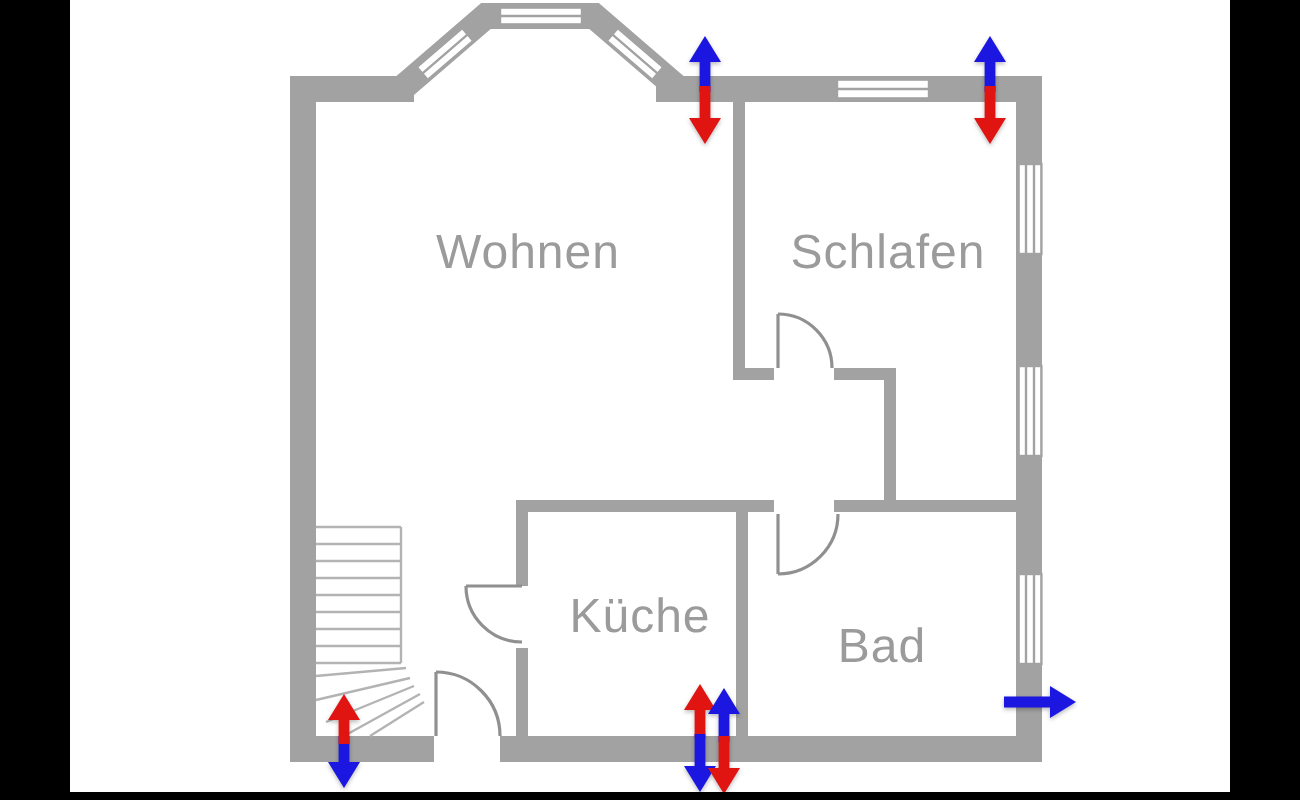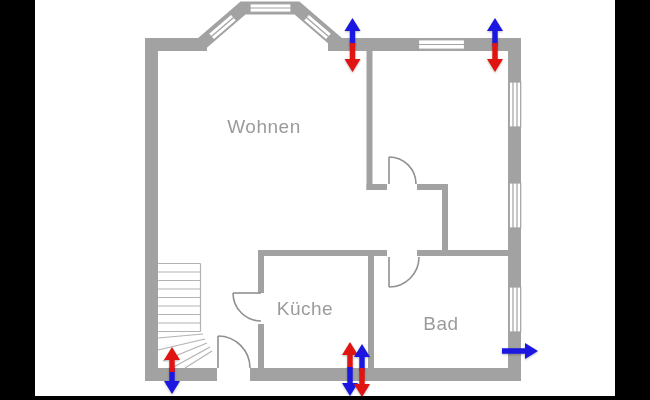--- a/index.html
+++ b/index.html
@@ -17,21 +17,21 @@
   .bay{stroke:var(--color-wall,#a2a2a2);stroke-width:13;fill:none;}
   .win{fill:#fff;stroke:var(--color-wall,#a2a2a2);stroke-width:1.2;}
   .winline{stroke:var(--color-wall,#a2a2a2);stroke-width:1.2;}
   .door{stroke:var(--color-door,#8f8f8f);stroke-width:1.6;fill:none;}
   .stair{stroke:var(--color-stairs,#b3b3b3);stroke-width:1.2;fill:none;}
   .arr-red{fill:var(--color-supply,#e01410);}
   .arr-blue{fill:var(--color-exhaust,#1b17e0);}
   .arrows{filter:drop-shadow(0 1px 1px rgba(0,0,0,0.28));}
   .room-label{
     position:absolute;transform:translate(-50%,-50%);
-    color:var(--color-label,#9a9a9a);font-size:19px;letter-spacing:0.5px;white-space:nowrap;
+    color:var(--color-label,#9a9a9a);font-size:24px;letter-spacing:0.5px;white-space:nowrap;
   }
 </style>
 </head>
 <body>
 
 <div class="stage">
 
   <svg class="plan" width="650" height="400" viewBox="0 0 650 400">
 
     <g>
@@ -149,19 +149,20 @@
         <polygon class="arr-blue" points="362,344 370,357 364.7,357 364.7,371 359.3,371 359.3,357 354,357"></polygon>
         <polygon class="arr-red" points="362,397 354,384 359.3,384 359.3,368 364.7,368 364.7,384 370,384"></polygon>
       </g>
       <g>
         <polygon class="arr-blue" points="538,351 525,343 525,348.2 502,348.2 502,353.8 525,353.8 525,359"></polygon>
       </g>
     </g>
   </svg>
 
   <div class="room-label" style="left:264px;top:127px;">Wohnen</div>
-  <div class="room-label" style="left:305px;top:309px;">Küche</div>
+  <div class="room-label" style="left:444px;top:127px;">Schlafen</div>
+  <div class="room-label" style="left:320px;top:309px;">Küche</div>
   <div class="room-label" style="left:441px;top:324px;">Bad</div>
 
   <div class="letterbox left"></div>
   <div class="letterbox right"></div>
   <div class="letterbox bottom"></div>
 </div>
 
 </body></html>

